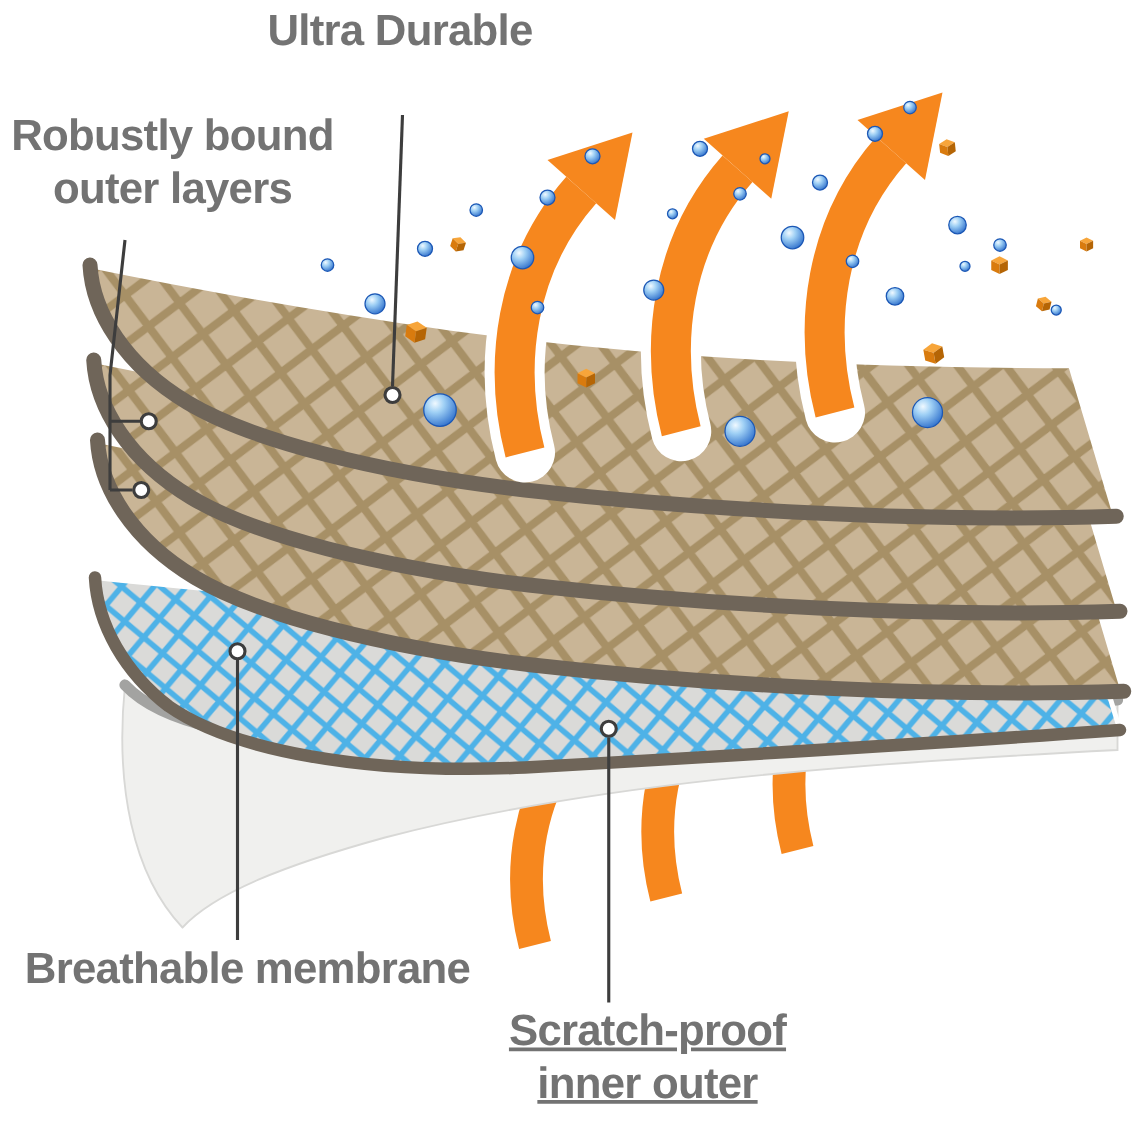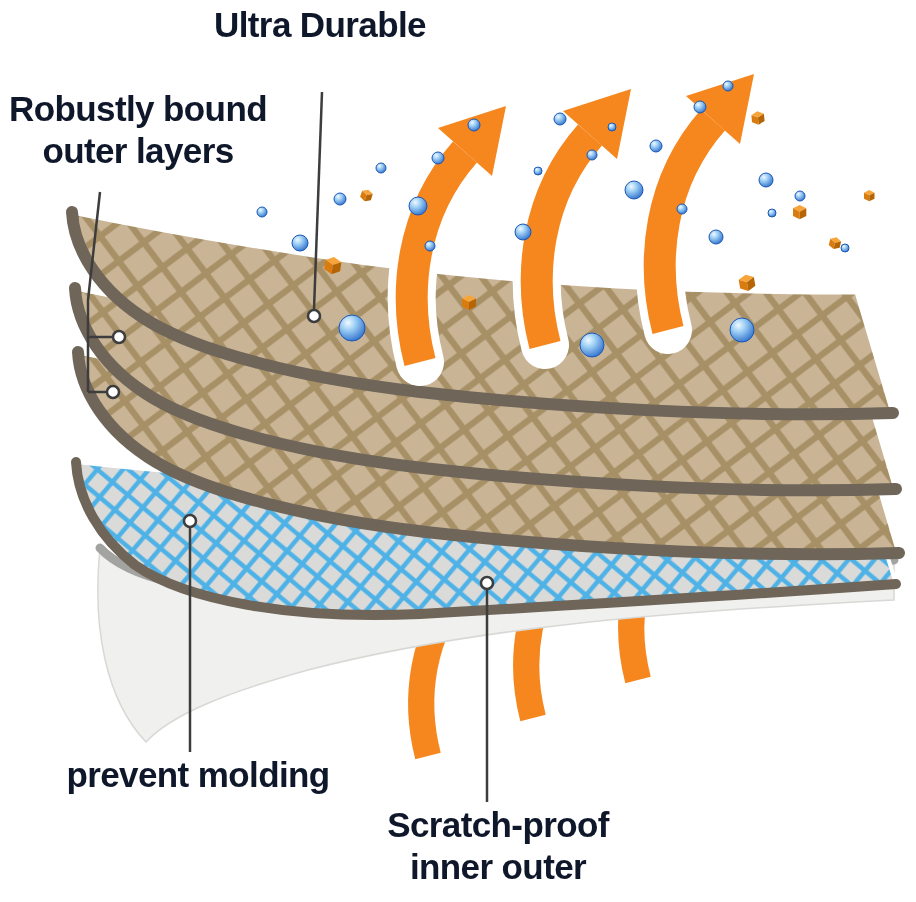--- a/index.html
+++ b/index.html
@@ -8,30 +8,30 @@
     width:916px;height:902px;
     background:#ffffff;
     overflow:hidden;
     font-family:"Liberation Sans",sans-serif;
   }
   .stage svg{position:absolute;left:0;top:0;width:916px;height:902px;}
   .label{
     position:absolute;
     text-align:center;
     font-weight:800;
-    color:#0f172a;
+    color:#737373;
     font-size:35px;
     line-height:1.2;
     letter-spacing:-0.6px;
   }
   .label span{display:block;}
   .lbl-outer{left:150px;top:4px;width:340px;}
   .lbl-robust{left:-6px;top:88px;width:288px;}
   .lbl-membrane{left:0px;top:754px;width:396px;}
-  .lbl-inner{left:352px;top:804px;width:292px;}
+  .lbl-inner{left:372px;top:804px;width:292px;text-decoration:underline;}
 </style>
 </head>
 <body>
 
 <div class="stage">
 
   <svg viewBox="0 0 916 902">
     <defs>
 
       <pattern id="weave" width="88" height="88" patternUnits="userSpaceOnUse" patternTransform="rotate(8)">
@@ -175,21 +175,21 @@
   <div class="label lbl-outer">
     <span>Ultra Durable</span>
   </div>
 
   <div class="label lbl-robust">
     <span>Robustly bound</span>
     <span>outer layers</span>
   </div>
 
   <div class="label lbl-membrane">
-    <span>prevent molding</span>
+    <span>Breathable membrane</span>
   </div>
 
   <div class="label lbl-inner">
     <span>Scratch-proof</span>
     <span>inner outer</span>
   </div>
 
 </div>
 
 </body></html>

